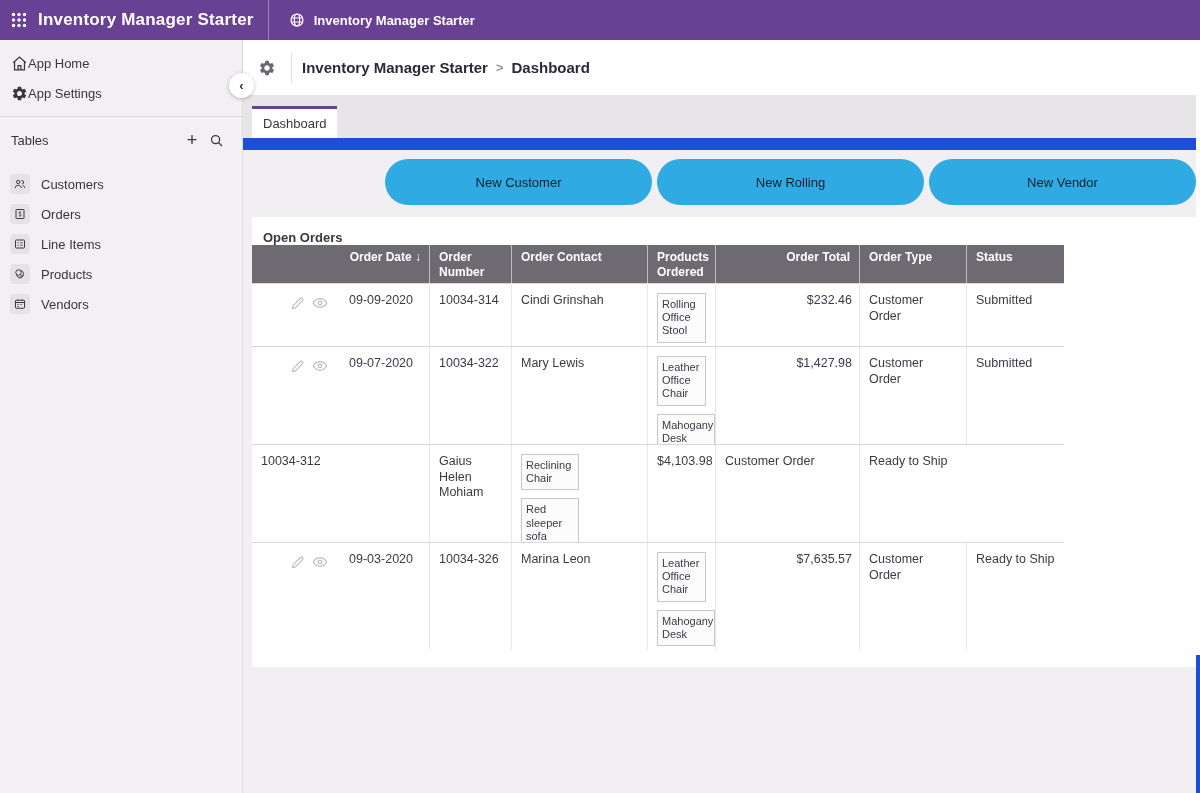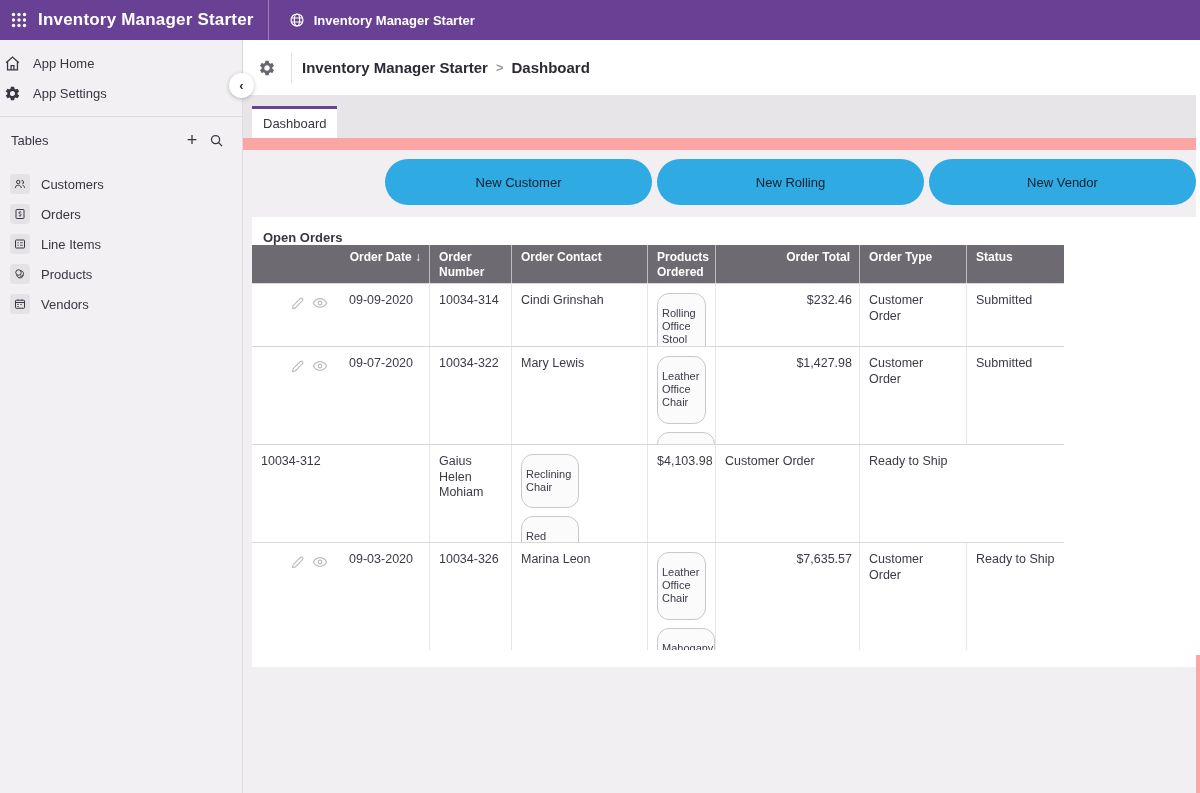--- a/index.html
+++ b/index.html
@@ -1,29 +1,29 @@
 <!DOCTYPE html>
 <html><head>
 <meta charset="utf-8">
 <style>
   * { margin:0; padding:0; box-sizing:border-box; }
   html,body { font-family:"Liberation Sans", sans-serif; }
-  #app { position:relative; width:1200px; height:793px; background:#fca5a5; overflow:hidden; }
+  #app { position:relative; width:1200px; height:793px; background:#1d4ed8; overflow:hidden; }
 
   
   .topbar { position:absolute; top:0; left:0; width:1200px; height:40px; background:#684094; display:flex; align-items:center; color:#fff; }
   .topbar .grid-btn { width:38px; height:40px; display:flex; align-items:center; justify-content:center; cursor:pointer; }
   .topbar .app-title { font-size:17px; font-weight:bold; letter-spacing:.2px; padding-right:14px; }
   .topbar .vdiv { width:1px; height:40px; background:rgba(255,255,255,.35); }
   .topbar .page-group { display:flex; align-items:center; gap:9px; padding-left:20px; }
   .topbar .page-title { font-size:13px; font-weight:bold; }
 
   
   .sidebar { position:absolute; top:40px; left:0; width:243px; height:753px; background:#F2F0F2; border-right:1px solid #DEDCDF; }
-  .side-item { display:flex; align-items:center; gap:12px; height:30px; padding-left:4px; cursor:pointer; color:#3A3540; font-size:13px; }
+  .side-item { display:flex; align-items:center; height:30px; padding-left:11px; cursor:pointer; color:#3A3540; font-size:13px; }
   .side-nav { padding-top:8px; }
   .side-divider { height:1px; background:#DCDADC; margin-top:8px; }
   .tables-header { display:flex; align-items:center; height:46px; padding:0 14px 0 11px; color:#3A3540; font-size:13px; }
   .tables-header .spacer { flex:1; }
   .tables-header .hdr-btn { width:24px; height:24px; display:flex; align-items:center; justify-content:center; cursor:pointer; color:#3A3540; }
   .plus-glyph { font-size:18px; font-weight:400; line-height:1; }
   .table-list { padding-top:6px; }
   .table-item { display:flex; align-items:center; gap:11px; height:30px; padding-left:10px; cursor:pointer; color:#3A3540; font-size:13px; }
   .icon-box { width:20px; height:20px; background:#E4E2E5; border-radius:4px; display:flex; align-items:center; justify-content:center; color:#3A3540; flex:0 0 auto; }
 
@@ -60,21 +60,21 @@
   .o-body .o-row:nth-child(1) { height:63px; }
   .o-body .o-row:nth-child(2) { height:98px; }
   .o-body .o-row:nth-child(3) { height:98px; }
   .o-body .o-row:nth-child(4) { height:108px; }
   .o-body .o-cell { padding:9px 9px 4px 9px; border-right:1px solid #E8E6E9; line-height:1.25; overflow:hidden; }
   .o-body .o-cell:last-child { border-right:none; }
   .cell-actions-date { display:flex; align-items:flex-start; justify-content:space-between; padding-left:38px !important; padding-right:16px !important; }
   .row-icons { display:flex; gap:7px; align-items:center; padding-top:2px; color:#BDBBC1; }
   .row-icons .ricon { cursor:pointer; display:flex; }
   .cell-total { text-align:right; padding-right:7px !important; }
-  .chip { display:block; width:fit-content; max-width:58px; border:1px solid #C9C7CA; background:#FBFBFB; border-radius:12px; padding:13px 4px; margin-bottom:8px; font-size:11px; line-height:1.2; color:#3E3946; }
+  .chip { display:block; width:fit-content; max-width:58px; border:1px solid #C9C7CA; background:#FBFBFB; border-radius:0; padding:4px 4px; margin-bottom:8px; font-size:11px; line-height:1.2; color:#3E3946; }
 
   .scroll-strip { position:absolute; top:0; right:0; width:4px; height:615px; background:#fff; }
 </style>
 </head>
 <body>
 
 <div id="app">
 
   <div class="topbar">
     <div class="grid-btn">

